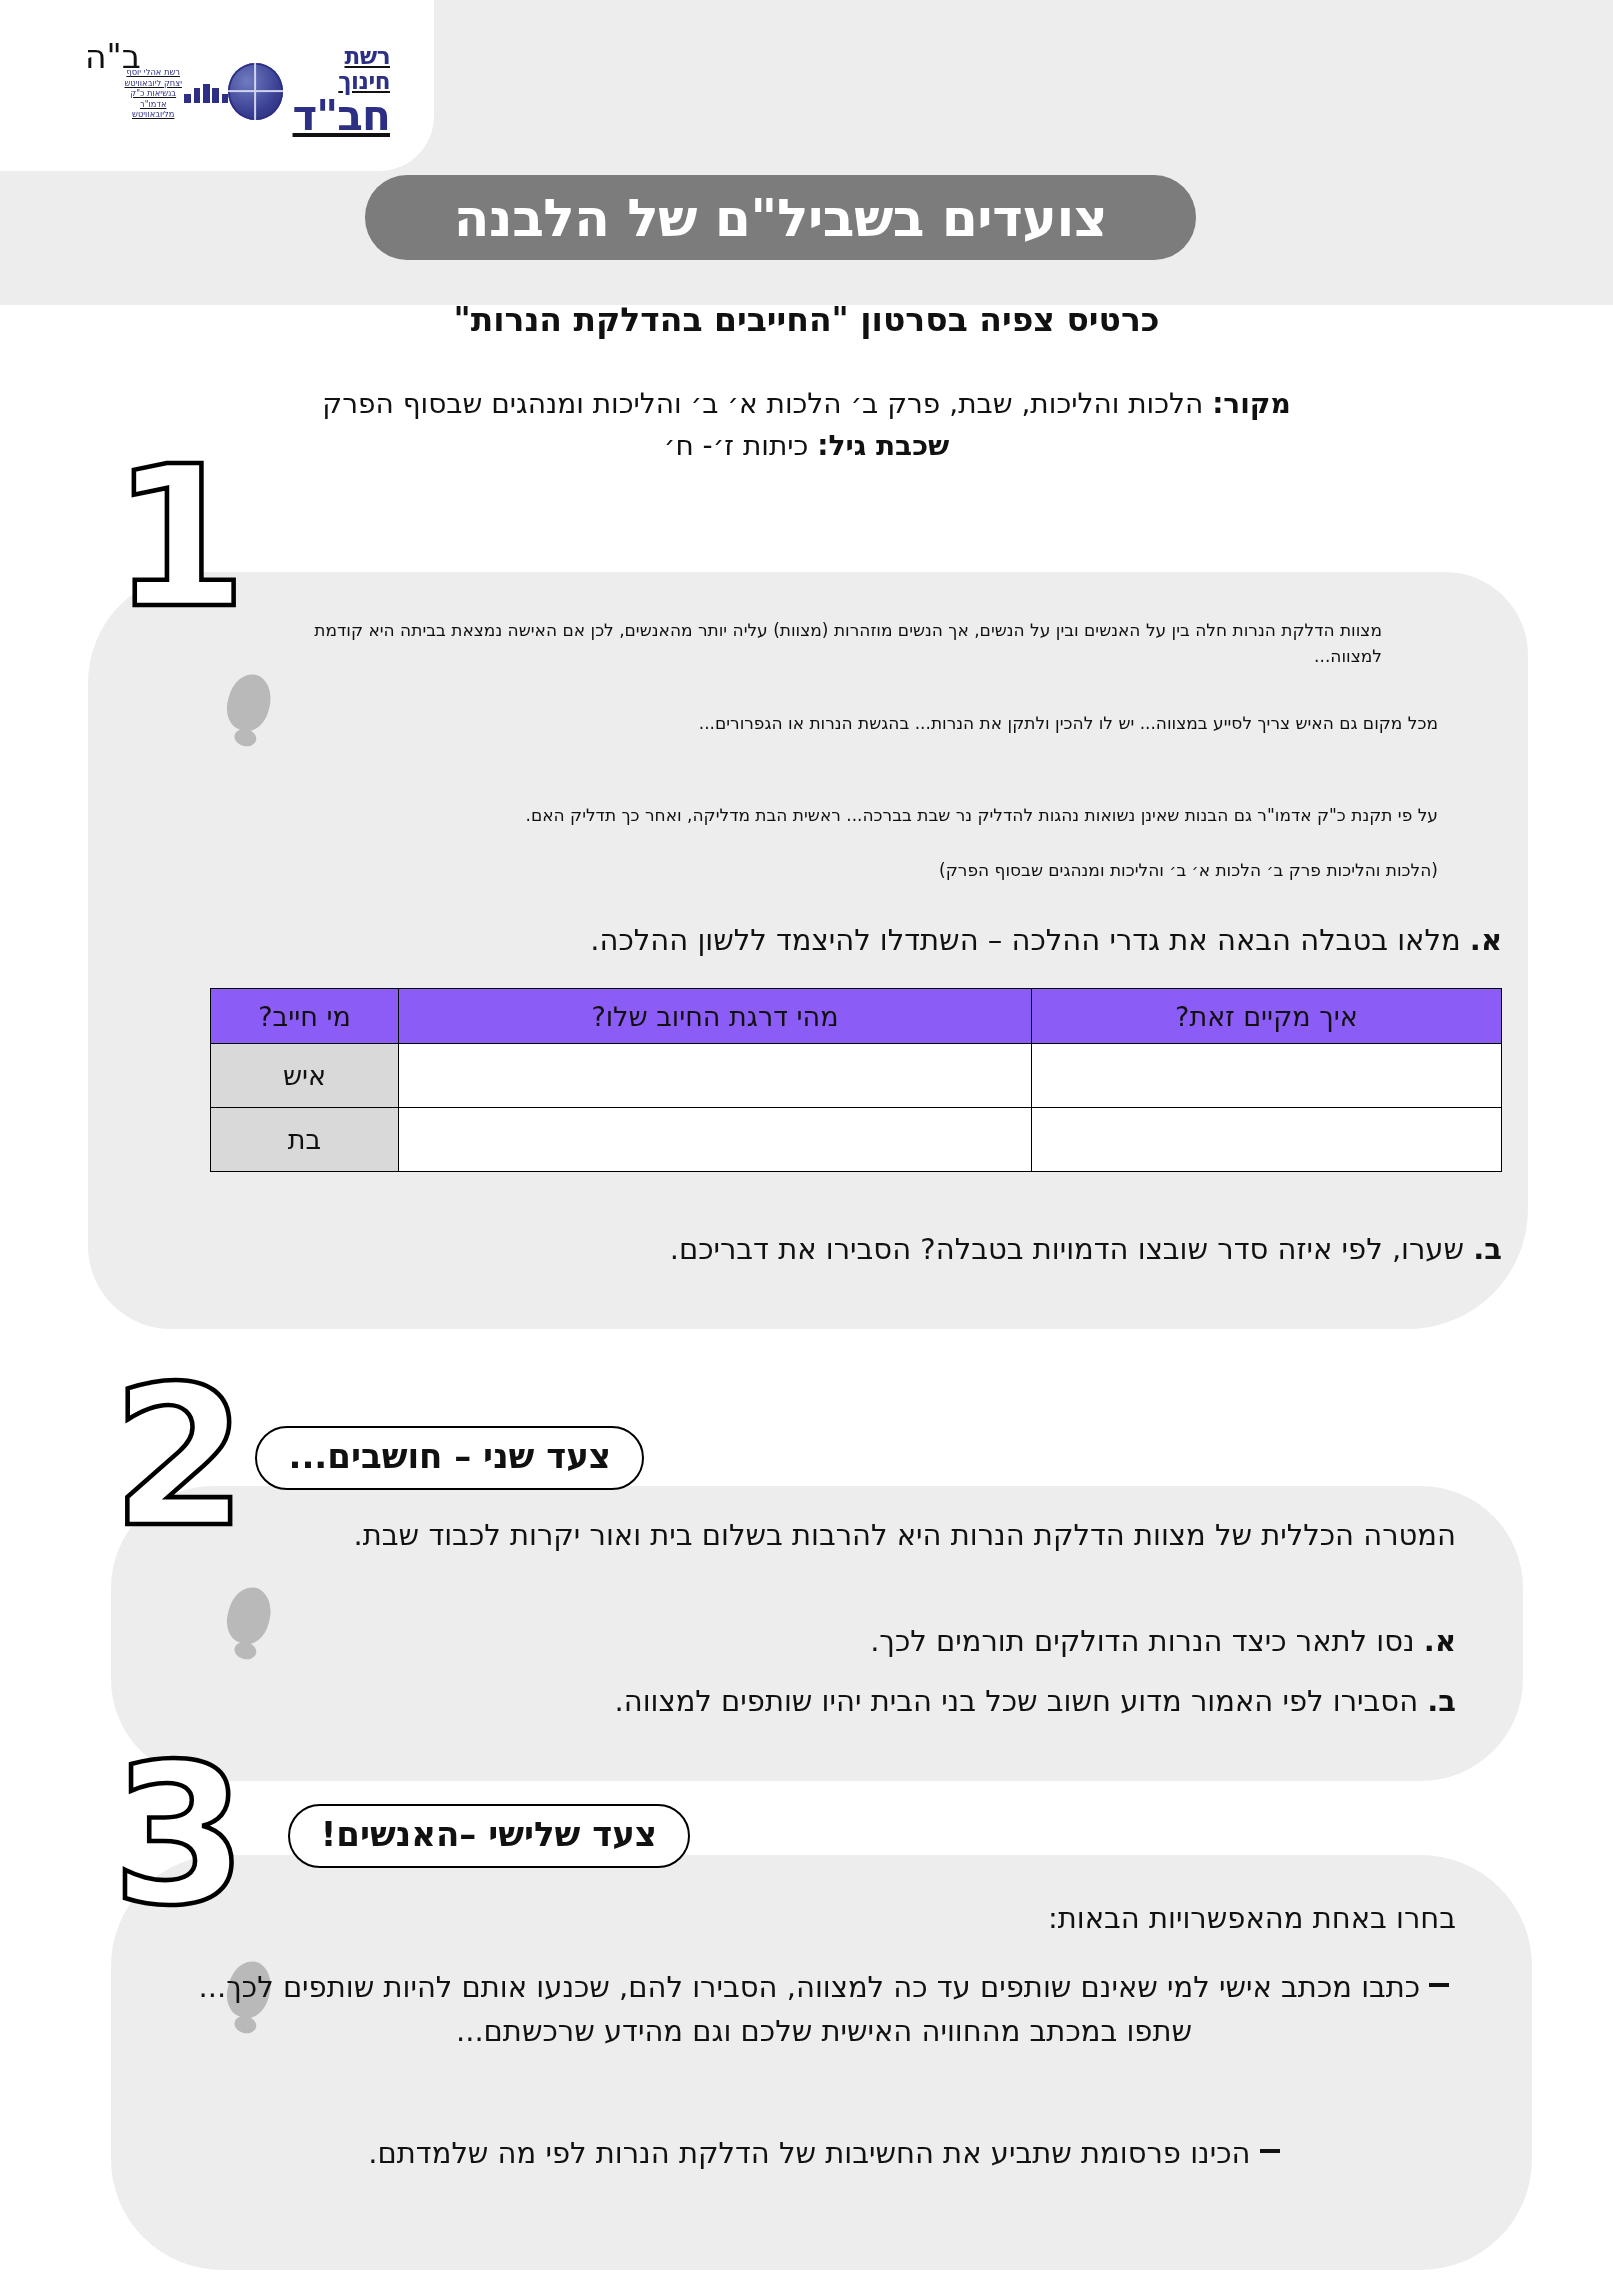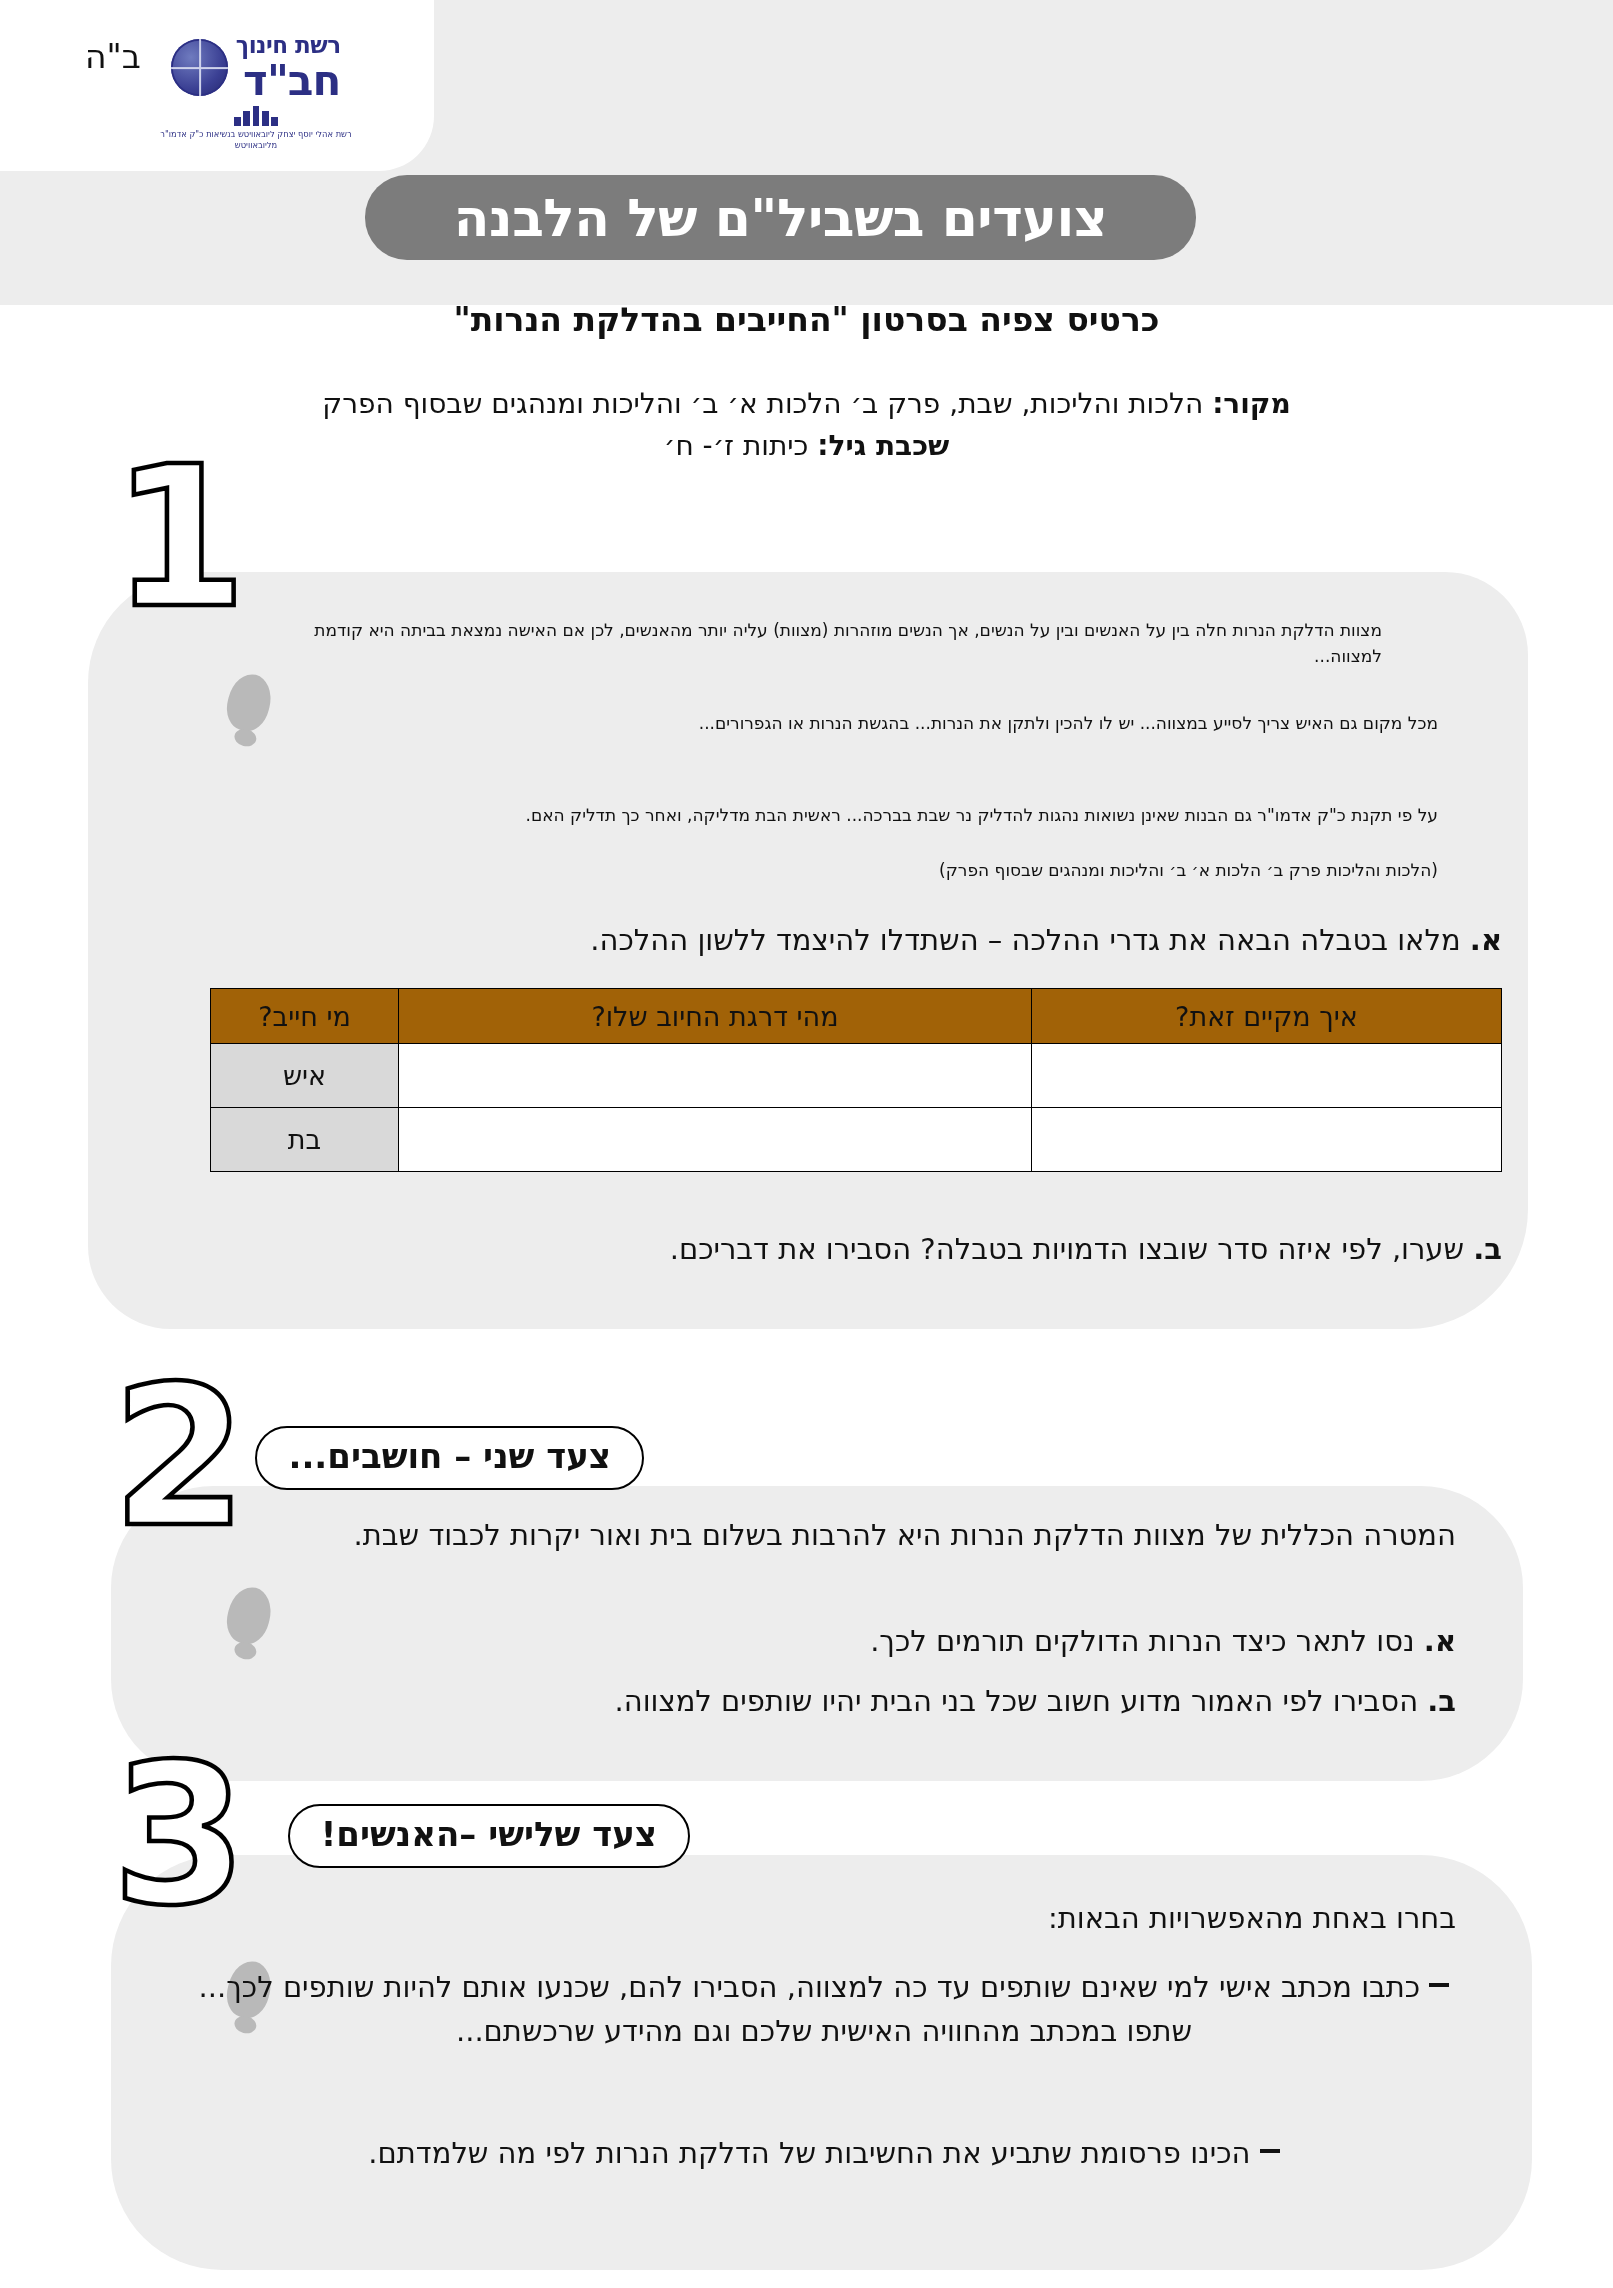--- a/index.html
+++ b/index.html
@@ -49,23 +49,24 @@
   }
 
   
   .logo-box {
     position: absolute;
     right: 1223px; top: 13px;
     width: 268px; height: 157px;
     background: #ffffff;
     border-radius: 0 0 13px 0;
     z-index: 5;
-    display: flex; flex-direction: column;
+    display: flex; flex-direction: row;
     align-items: center; justify-content: center;
     direction: rtl;
+    text-decoration: underline;
   }
   .logo-row {
     display: flex; flex-direction: row; align-items: center; gap: 7.4px;
   }
   .logo-text { text-align: right; line-height: 1.05; }
   .logo-text .l1 {
     font-size: 23px; font-weight: bold; color: #2c2f84; letter-spacing: -0.5px;
   }
   .logo-text .l2 {
     font-size: 42px; font-weight: bold; color: #2c2f84; letter-spacing: -0.9px;
@@ -173,21 +174,21 @@
   
   table.sheet {
     position: absolute; z-index: 6;
     right: 111px; top: 988px;
     width: 1292px;
     border-collapse: collapse;
     direction: rtl;
     background: #ffffff;
   }
   table.sheet th {
-    background: #a16207;
+    background: #8b5cf6;
     border: 1.8px solid #000;
     height: 52px;
     font-size: 27px; font-weight: normal; color:#111;
     text-align: center;
   }
   table.sheet th.rowhead-col { width: 185px; }
   table.sheet td {
     border: 1.8px solid #000;
     height: 61px;
     background: #ffffff;

